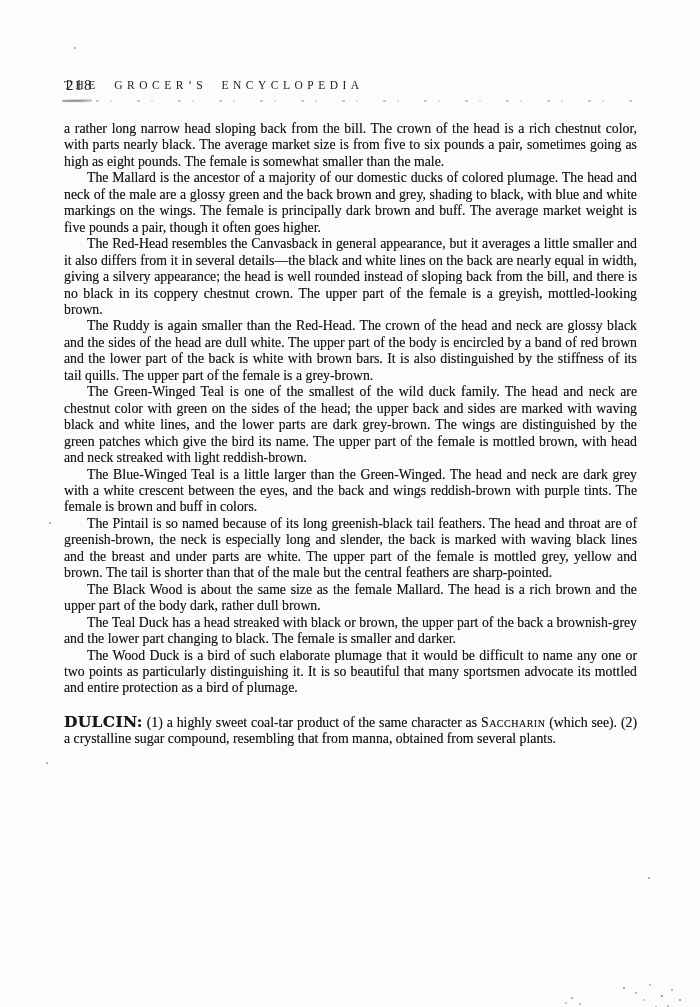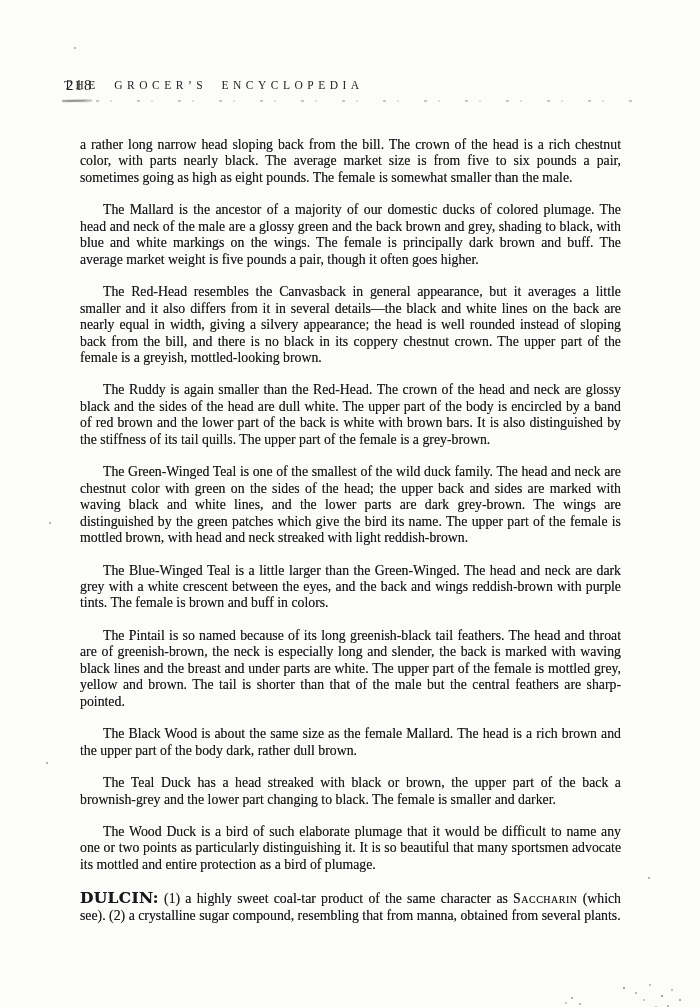--- a/index.html
+++ b/index.html
@@ -35,21 +35,21 @@
   
   .body-text {
     position: absolute;
     top: 121px; left: 64px; width: 573px;
     font-size: 13.8px;
     line-height: 16.45px;
     text-align: justify;
     color: #181818;
     text-shadow: 0 0 0.35px rgba(20,20,20,0.55);
   }
-  .body-text p { margin: 16px; }
+  .body-text p { margin: 0; }
   .body-text p.indent { text-indent: 23px; }
   .body-text p.entry { margin-top: 17px; text-indent: 0; }
   .it { }
   .bd {
     font-weight: bold;
     font-family: "DejaVu Serif", "Liberation Serif", serif;
     font-size: 15.5px;
     letter-spacing: 0.3px;
   }
   .sc { font-variant: small-caps; letter-spacing: 0.5px; }

